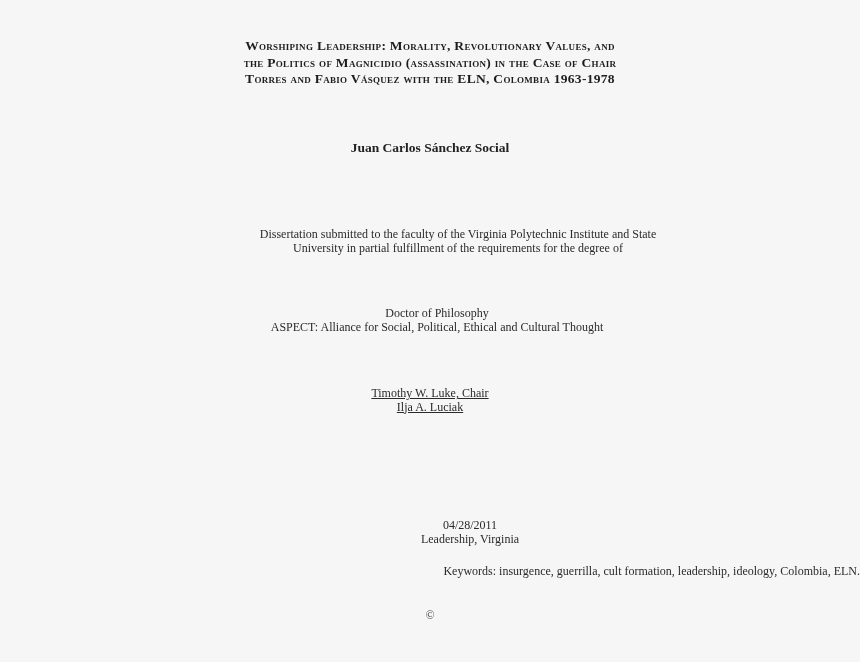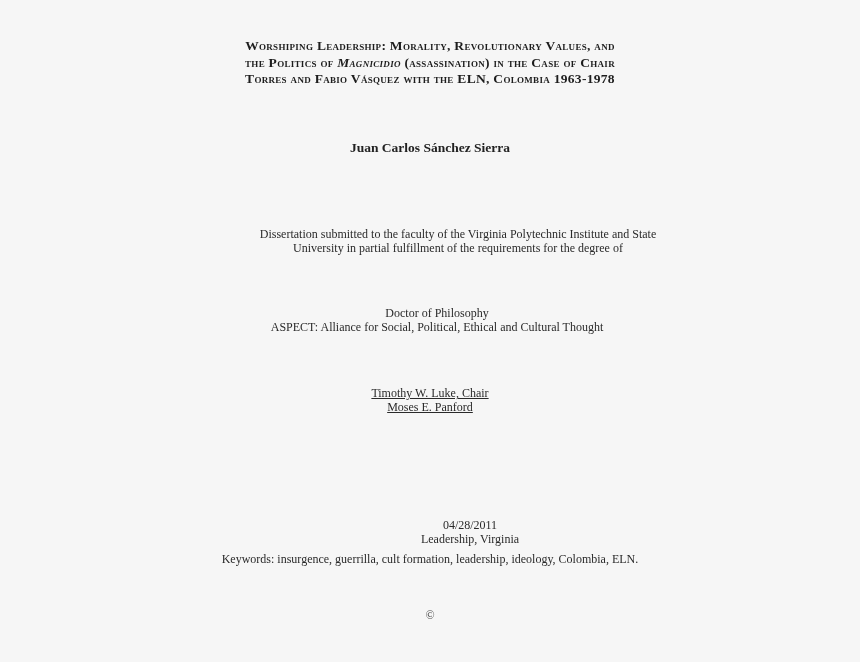--- a/index.html
+++ b/index.html
@@ -25,21 +25,20 @@
   .title-block {
     top: 38px;
     font-size: 13.5px;
     line-height: 16.5px;
     font-weight: bold;
     font-variant: small-caps;
     letter-spacing: 0.3px;
     color: #1d1d1d;
   }
   .title-italic {
-    font-style: italic;
   }
   .author-block {
     top: 140px;
     font-size: 13.5px;
     line-height: 16px;
     font-weight: bold;
     color: #222;
   }
   .body-text {
     font-size: 12px;
@@ -59,56 +58,57 @@
     top: 387px;
     line-height: 13.5px;
     text-decoration: underline;
   }
   .date-block {
     top: 518px;
     line-height: 14px;
     padding-left: 40px;
   }
   .keywords-block {
-    top: 552px;
+    top: 564px;
     line-height: 14px;
+    text-align: right;
   }
   .copyright-block {
     top: 608px;
     font-size: 12px;
     line-height: 14px;
     color: #4a4a4a;
   }
 </style>
 </head>
 <body>
 
 <div class="page">
 
   <div class="centered title-block">
     <div>Worshiping Leadership: Morality, Revolutionary Values, and</div>
     <div><span>the Politics of </span><span class="title-italic">Magnicidio</span><span> (assassination) in the Case of Chair</span></div>
     <div>Torres and Fabio Vásquez with the ELN, Colombia 1963-1978</div>
   </div>
 
-  <div class="centered author-block">Juan Carlos Sánchez Sierra</div>
+  <div class="centered author-block">Juan Carlos Sánchez Social</div>
 
   <div class="centered body-text statement-block">
     <div>Dissertation submitted to the faculty of the Virginia Polytechnic Institute and State</div>
     <div>University in partial fulfillment of the requirements for the degree of</div>
   </div>
 
   <div class="centered body-text degree-block">
     <div>Doctor of Philosophy</div>
     <div>ASPECT: Alliance for Social, Political, Ethical and Cultural Thought</div>
   </div>
 
   <div class="centered body-text committee-block">
     <div>Timothy W. Luke, Chair</div>
-    <div>Moses E. Panford</div>
+    <div>Ilja A. Luciak</div>
   </div>
 
   <div class="centered body-text date-block">
     <div>04/28/2011</div>
     <div>Leadership, Virginia</div>
   </div>
 
   <div class="centered body-text keywords-block">Keywords: insurgence, guerrilla, cult formation, leadership, ideology, Colombia, ELN.</div>
 
   <div class="centered copyright-block">©</div>

